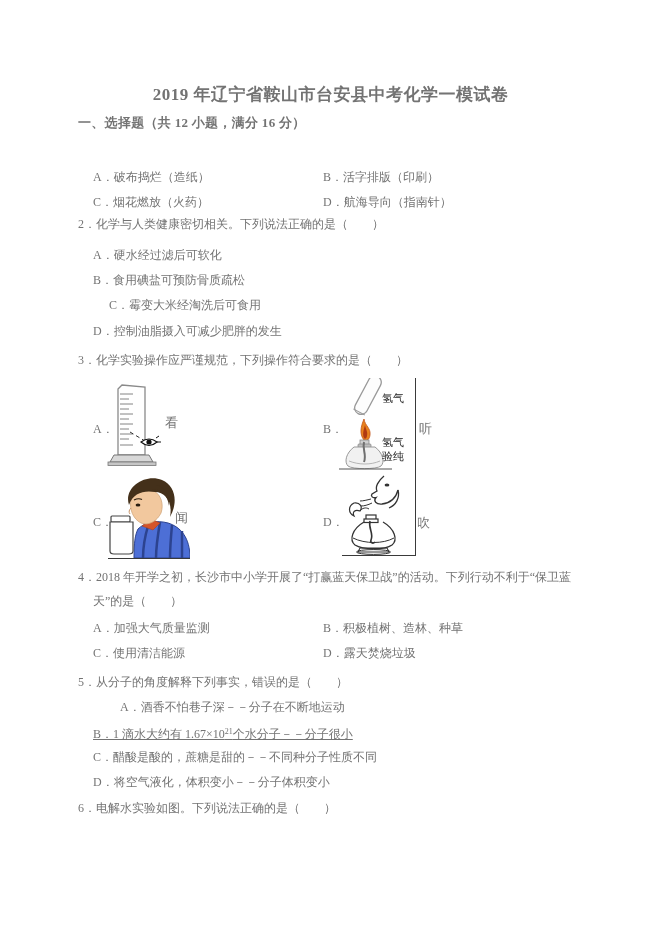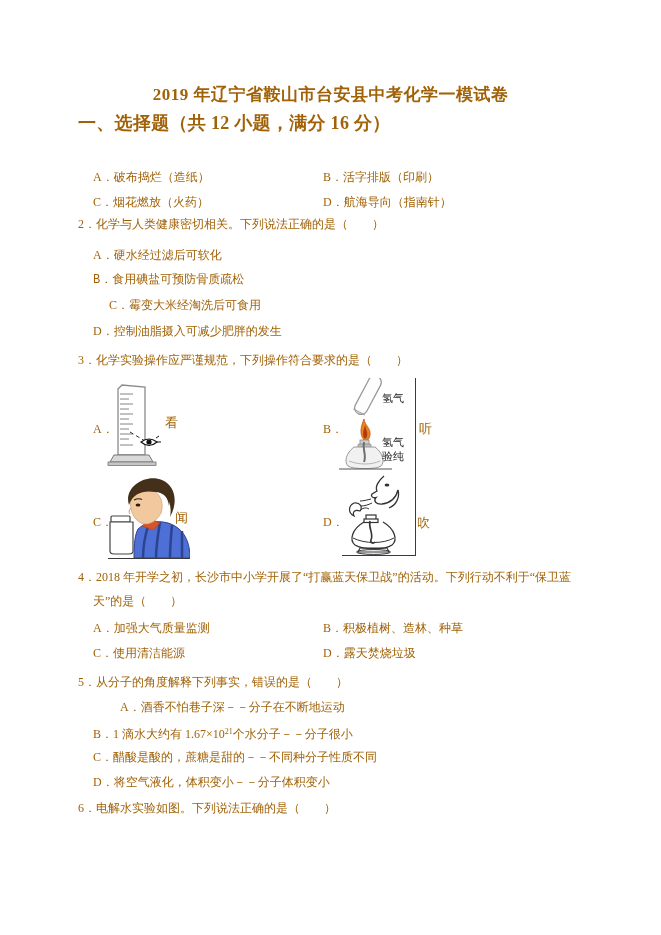--- a/index.html
+++ b/index.html
@@ -1,26 +1,26 @@
 <!DOCTYPE html>
 <html><head>
 <meta charset="utf-8">
 <style>
   html,body{margin:0;padding:0;background:#fff;}
   .page{
     position:relative;width:661px;height:935px;background:#ffffff;overflow:hidden;
-    font-family:"Liberation Serif","DejaVu Serif",serif;color:#a16207;
+    font-family:"Liberation Serif","DejaVu Serif",serif;color:#737373;
   }
   .t{position:absolute;font-size:12px;line-height:16px;white-space:nowrap;}
   .title{
     position:absolute;top:84px;left:0;width:661px;text-align:center;
     font-size:17px;font-weight:bold;line-height:22px;letter-spacing:0.5px;
   }
   .section-heading{
-    position:absolute;top:114px;left:78px;font-size:18px;font-weight:bold;
+    position:absolute;top:114px;left:78px;font-size:13px;font-weight:bold;
     line-height:18px;letter-spacing:0.3px;white-space:nowrap;
   }
   .sup{font-size:8px;vertical-align:4px;}
   .figcell{position:absolute;}
   .figcell .opt-label{position:absolute;font-size:12px;line-height:16px;}
   .figcell .caption{position:absolute;font-size:13px;line-height:16px;}
   .figsvg{position:absolute;display:block;}
   .b-right{border-right:1px solid #3a3a3a;}
   .b-bottom{border-bottom:1px solid #3a3a3a;}
   svg text{font-family:"Liberation Serif","DejaVu Serif",serif;}
@@ -34,21 +34,21 @@
 
   <div class="section-heading">一、选择题（共 12 小题，满分 16 分）</div>
 
   <span class="t" style="top:169px;left:93px;">A．破布捣烂（造纸）</span>
   <span class="t" style="top:169px;left:323px;">B．活字排版（印刷）</span>
   <span class="t" style="top:194px;left:93px;">C．烟花燃放（火药）</span>
   <span class="t" style="top:194px;left:323px;">D．航海导向（指南针）</span>
 
   <span class="t" style="top:216px;left:78px;">2．化学与人类健康密切相关。下列说法正确的是（　　）</span>
   <span class="t" style="top:247px;left:93px;">A．硬水经过滤后可软化</span>
-  <span class="t" style="top:272px;left:93px;font-family:Liberation Mono, monospace;">B．食用碘盐可预防骨质疏松</span>
+  <span class="t" style="top:272px;left:93px;">B．食用碘盐可预防骨质疏松</span>
   <span class="t" style="top:297px;left:93px;margin-left:16px;">C．霉变大米经淘洗后可食用</span>
   <span class="t" style="top:323px;left:93px;">D．控制油脂摄入可减少肥胖的发生</span>
 
   <span class="t" style="top:352px;left:78px;">3．化学实验操作应严谨规范，下列操作符合要求的是（　　）</span>
 
   <div class="figcell" style="top:377px;left:93px;width:130px;height:101px;">
     <span class="opt-label" style="top:44px;left:0;">A．</span>
     <svg class="figsvg" style="top:4px;left:14px;" width="82" height="98" viewBox="0 0 82 98">
       <path d="M11 8 L15 4 L38 6 L38 74 L11 74 Z" fill="#ffffff" stroke="#8a8a8a" stroke-width="1.3"></path>
       <line x1="13" y1="13" x2="26" y2="13" stroke="#666" stroke-width="0.8"></line>
@@ -139,19 +139,19 @@
 
   <span class="t" style="top:569px;left:78px;">4．2018 年开学之初，长沙市中小学开展了“打赢蓝天保卫战”的活动。下列行动不利于“保卫蓝</span>
   <span class="t" style="top:593px;left:93px;">天”的是（　　）</span>
   <span class="t" style="top:620px;left:93px;">A．加强大气质量监测</span>
   <span class="t" style="top:620px;left:323px;">B．积极植树、造林、种草</span>
   <span class="t" style="top:645px;left:93px;">C．使用清洁能源</span>
   <span class="t" style="top:645px;left:323px;">D．露天焚烧垃圾</span>
 
   <span class="t" style="top:674px;left:78px;">5．从分子的角度解释下列事实，错误的是（　　）</span>
   <span class="t" style="top:699px;left:93px;margin-left:27px;">A．酒香不怕巷子深－－分子在不断地运动</span>
-  <span class="t" style="top:724px;left:93px;"><span>B．1 滴水大约有 1.67×10</span><span class="sup">21</span><span>个水分子－－分子很小</span></span>
+  <span class="t" style="top:724px;left:93px;text-decoration:underline;"><span>B．1 滴水大约有 1.67×10</span><span class="sup">21</span><span>个水分子－－分子很小</span></span>
   <span class="t" style="top:749px;left:93px;">C．醋酸是酸的，蔗糖是甜的－－不同种分子性质不同</span>
   <span class="t" style="top:774px;left:93px;">D．将空气液化，体积变小－－分子体积变小</span>
 
   <span class="t" style="top:800px;left:78px;">6．电解水实验如图。下列说法正确的是（　　）</span>
 
 </div>
 
 </body></html>

